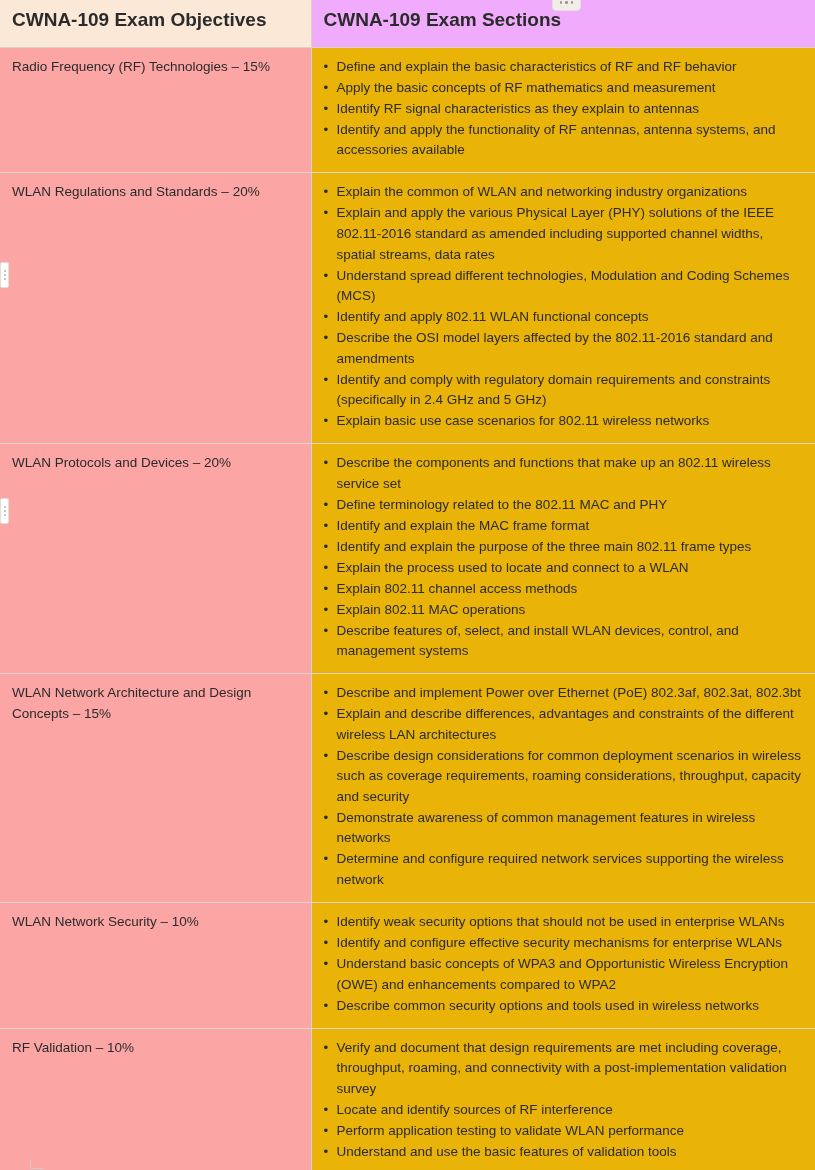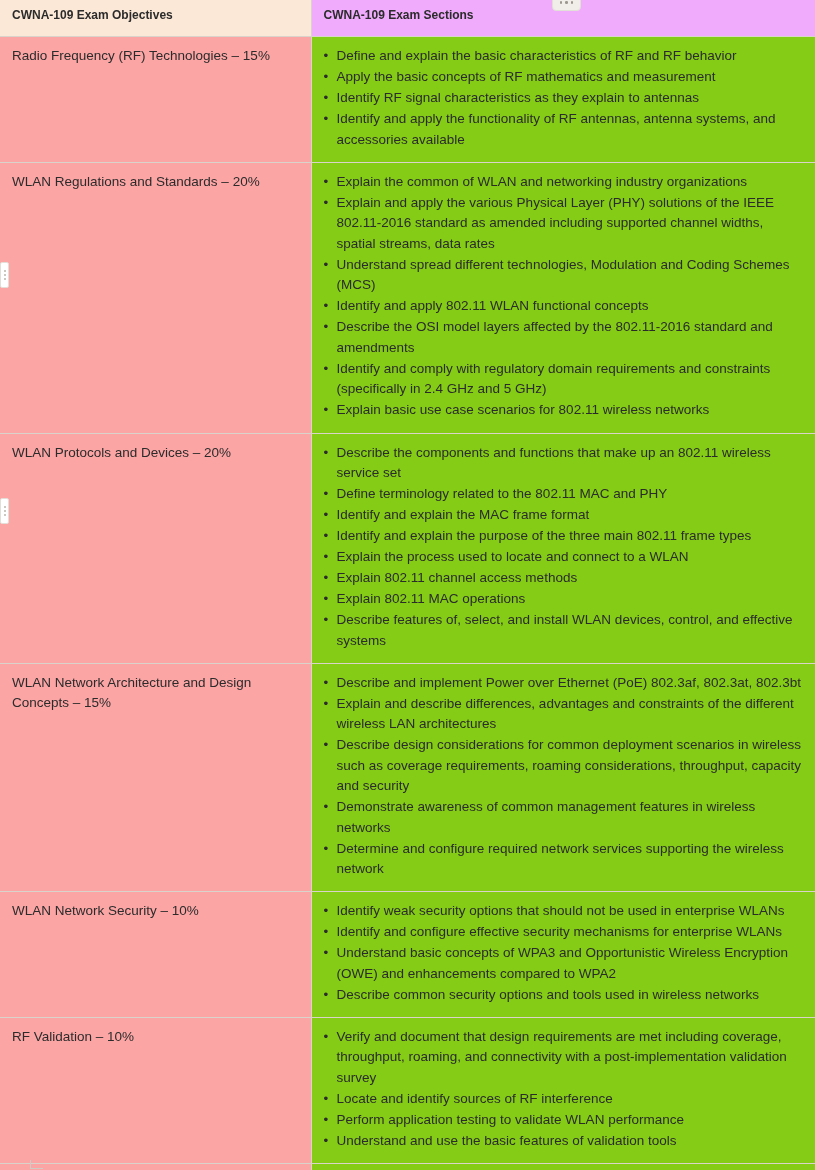--- a/index.html
+++ b/index.html
@@ -34,39 +34,39 @@
   table.objectives-table th,
   table.objectives-table td {
     vertical-align: top;
     padding: 9px 12px 11px 12px;
     border-bottom: 1px solid #d9d3cb;
     line-height: 1.52;
   }
 
   table.objectives-table th {
     font-weight: bold;
-    font-size: 12px;
+    font-size: 19px;
     text-align: left;
     padding-top: 6px;
     padding-bottom: 12px;
   }
 
   
   .cell-obj {
     background: #fca5a5;
     border-right: 1px solid #d9d3cb;
     color: #2b2b2b;
   }
   .head-obj {
     background: #fbe8d6;
     border-right: 1px solid #d9d3cb;
   }
   
   .cell-sec {
-    background: #84cc16;
+    background: #eab308;
     color: #2b2b2b;
   }
   .head-sec {
     background: #f0abfc;
   }
 
   .bullets {
     margin: 0;
     padding: 0;
     list-style: none;
@@ -207,21 +207,21 @@
         <td class="cell-obj">WLAN Protocols and Devices – 20%</td>
         <td class="cell-sec">
           <ul class="bullets">
             <li>Describe the components and functions that make up an 802.11 wireless service set</li>
             <li>Define terminology related to the 802.11 MAC and PHY</li>
             <li>Identify and explain the MAC frame format</li>
             <li>Identify and explain the purpose of the three main 802.11 frame types</li>
             <li>Explain the process used to locate and connect to a WLAN</li>
             <li>Explain 802.11 channel access methods</li>
             <li>Explain 802.11 MAC operations</li>
-            <li>Describe features of, select, and install WLAN devices, control, and effective systems</li>
+            <li>Describe features of, select, and install WLAN devices, control, and management systems</li>
           </ul>
         </td>
       </tr>
 
       <tr>
         <td class="cell-obj">WLAN Network Architecture and Design Concepts – 15%</td>
         <td class="cell-sec">
           <ul class="bullets">
             <li>Describe and implement Power over Ethernet (PoE) 802.3af, 802.3at, 802.3bt</li>
             <li>Explain and describe differences, advantages and constraints of the different wireless LAN architectures</li>

